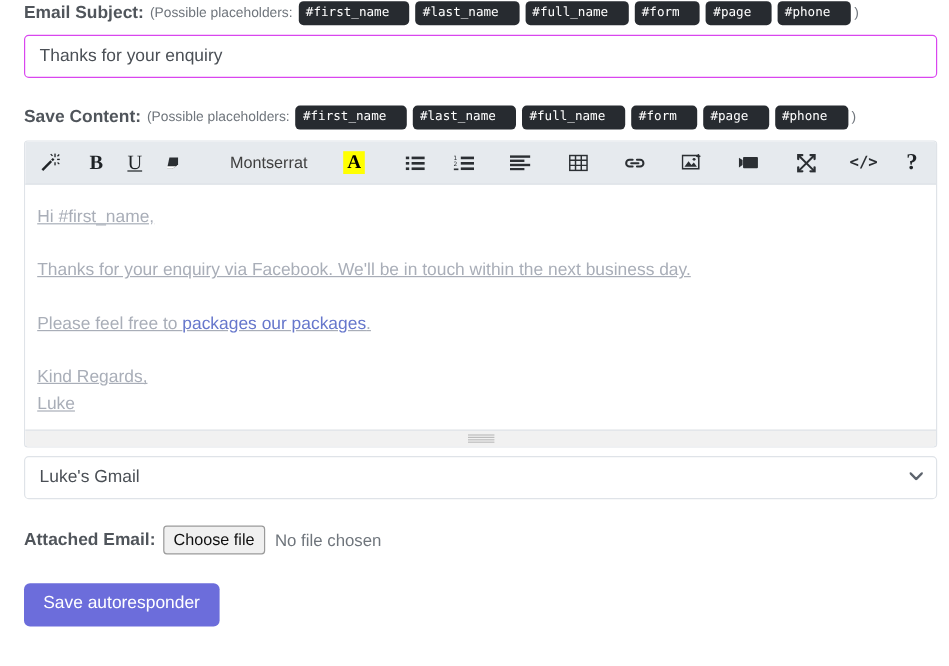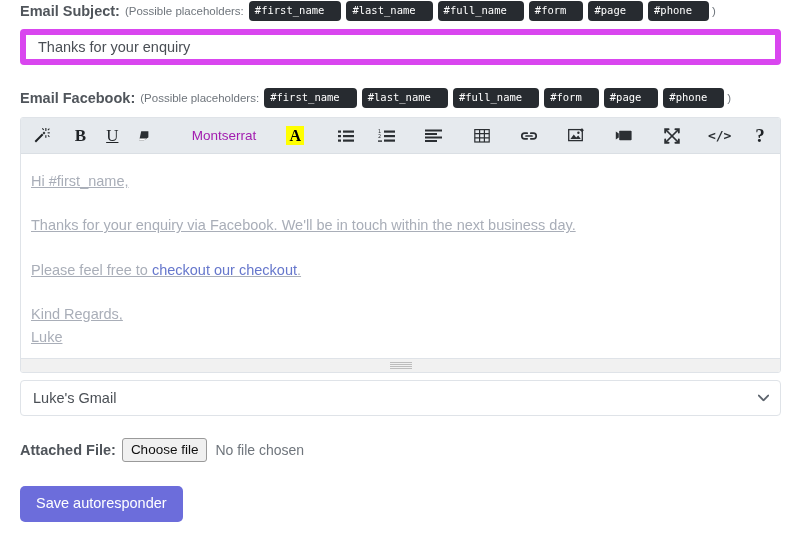--- a/index.html
+++ b/index.html
@@ -64,21 +64,21 @@
     white-space: nowrap;
   }
 
   
   .text-input {
     display: block;
     width: 761px;
     height: 36px;
     margin: 7px 0 0 20px;
     padding: 6px 12px;
-    border: 6px solid #d946ef;
+    border: 1px solid #d946ef;
     border-radius: 4px;
     background: #ffffff;
     font-family: "Liberation Sans", sans-serif;
     font-size: 14.5px;
     color: #4a4f55;
     outline: none;
   }
 
   
   .editor-wrap {
@@ -116,21 +116,21 @@
     color: #1f2326;
   }
   .tb-underline {
     font-family: "Liberation Serif", serif;
     font-size: 17px;
     color: #1f2326;
     text-decoration: underline;
   }
   .tb-font {
     font-size: 13.5px;
-    color: #a21caf;
+    color: #404040;
     padding: 0 10px;
     min-width: 96px;
     justify-content: center;
     white-space: nowrap;
   }
   .tb-highlight {
     background: #ffff00;
     color: #000000;
     font-family: "Liberation Serif", serif;
     font-weight: bold;
@@ -297,21 +297,21 @@
       <span class="ph-badge">#page</span>
       <span class="ph-badge">#phone</span>
     </span>
     <span class="ph-suffix">)</span>
   </div>
 
   <input class="text-input" type="text" value="Thanks for your enquiry" style="">
 
   
   <div class="field-label-row" style="margin-top:22px;">
-    <span class="field-label">Email Facebook:</span>
+    <span class="field-label">Save Content:</span>
     <span class="ph-prefix">(Possible placeholders:</span>
     <span class="ph-badges">
       <span class="ph-badge">#first_name</span>
       <span class="ph-badge">#last_name</span>
       <span class="ph-badge">#full_name</span>
       <span class="ph-badge">#form</span>
       <span class="ph-badge">#page</span>
       <span class="ph-badge">#phone</span>
     </span>
     <span class="ph-suffix">)</span>
@@ -475,21 +475,21 @@
 
       <span class="sp-4"></span>
 
       <div class="tb-btn tb-help">?</div>
     </div>
 
     <div class="editor-body">
       <p>Hi #first_name,</p>
       <p>Thanks for your enquiry via Facebook. We'll be in touch within the next business day.</p>
       <p>
-        <span>Please feel free to </span><a href="#">checkout our checkout</a><span>.</span>
+        <span>Please feel free to </span><a href="#">packages our packages</a><span>.</span>
       </p>
       <p class="tight">Kind Regards,</p>
       <p class="tight">Luke</p>
     </div>
 
     <div class="resize-bar">
       <span class="grip">
         <span></span>
           <span></span>
           <span></span>
@@ -506,21 +506,21 @@
     </select>
     <span class="select-caret">
       <svg width="11" height="7" viewBox="0 0 11 7">
           <path d="M0.6 0.8 L5.5 5.8 L10.4 0.8" fill="none" stroke="#5d646d" stroke-width="1.9" stroke-linecap="round" stroke-linejoin="round"></path>
         </svg>
     </span>
   </div>
 
   
   <div class="file-row">
-    <span class="file-label">Attached File:</span>
+    <span class="file-label">Attached Email:</span>
     <button class="choose-file">Choose file</button>
     <span class="no-file">No file chosen</span>
   </div>
 
   
   <button class="save-btn">Save autoresponder</button>
 
 </div>
 
 </body></html>

